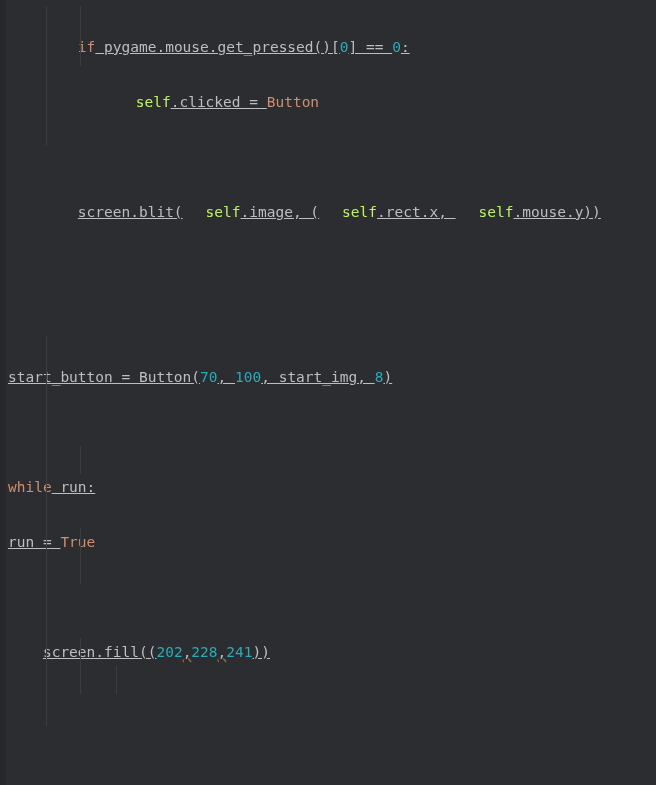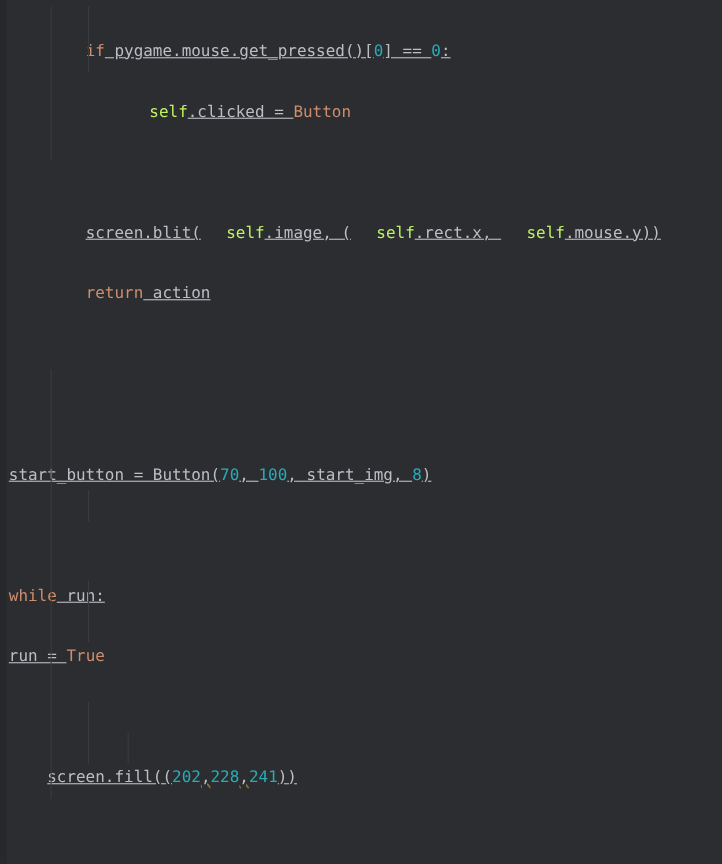--- a/index.html
+++ b/index.html
@@ -47,21 +47,20 @@
 </head>
 <body>
 
 <div class="gutter-bar"></div>
 
 <div class="editor">
 <span class="ln"><span>        </span><span class="kw">if</span><span class="ident"> pygame.mouse.get_pressed()[</span><span class="num">0</span><span class="ident">] == </span><span class="num">0</span><span class="ident">:</span></span>
 <span class="ln"><span>            </span><span class="self">self</span><span class="ident">.clicked = </span><span class="kw">Button</span></span>
 <span class="ln"></span>
 <span class="ln"><span>        </span><span class="ident">screen.blit(</span><span class="self">self</span><span class="ident">.image, (</span><span class="self">self</span><span class="ident">.rect.x, </span><span class="self">self</span><span class="ident">.mouse.y))</span></span>
-<span class="ln"><span>        </span><span class="kw">return</span><span class="ident"> action</span></span>
 <span class="ln"></span>
 <span class="ln"></span>
 <span class="ln"><span class="ident">start_button = Button(</span><span class="num">70</span><span class="ident">, </span><span class="num">100</span><span class="ident">, start_img, </span><span class="num">8</span><span class="ident">)</span></span>
 <span class="ln"></span>
 <span class="ln"><span class="kw">while</span><span class="ident"> run:</span></span>
 <span class="ln"><span class="ident">run = </span><span class="kw">True</span></span>
 <span class="ln"></span>
 <span class="ln"><span>    </span><span class="ident">screen.fill((</span><span class="num">202</span><span class="warn-underline">,</span><span class="num">228</span><span class="warn-underline">,</span><span class="num">241</span><span class="ident">))</span></span>
 
 

